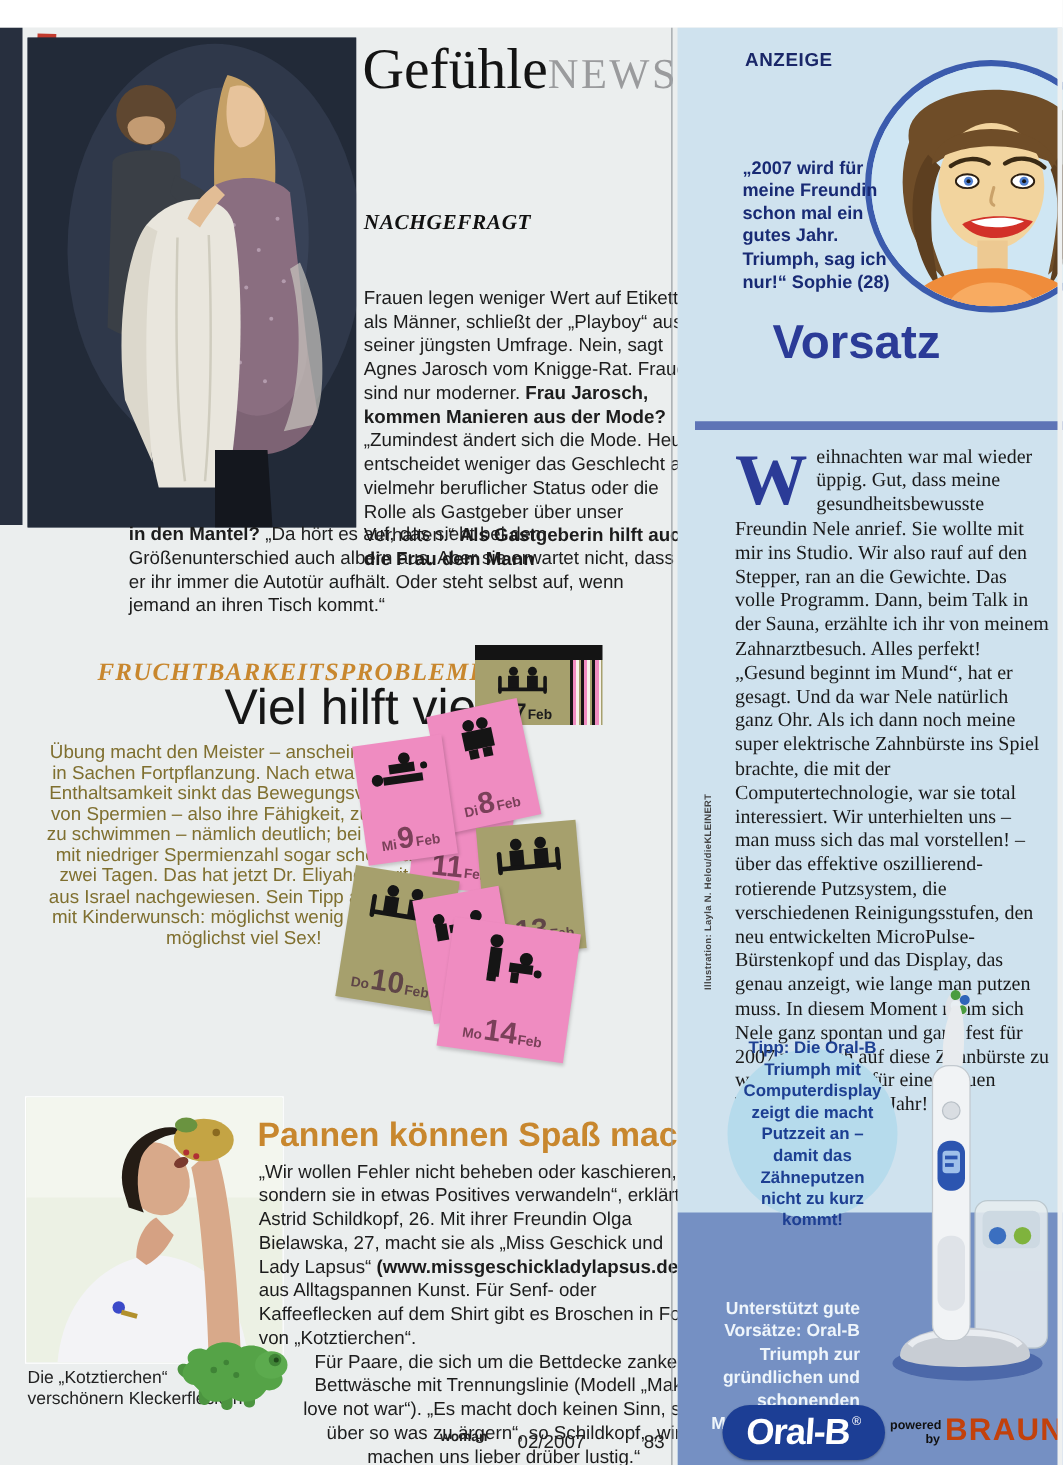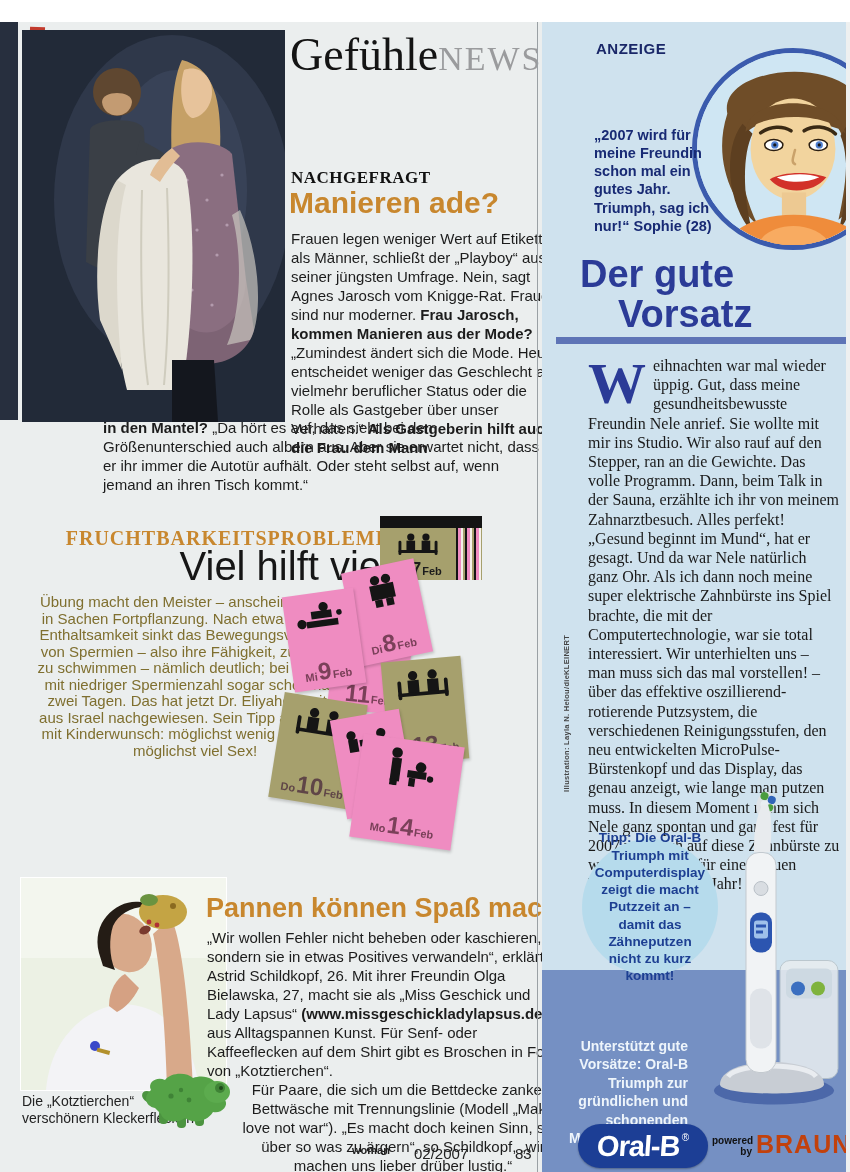--- a/index.html
+++ b/index.html
@@ -8,21 +8,21 @@
   .abs{position:absolute;}
   .sans{font-family:"Liberation Sans",sans-serif;}
 
   
   .edge-strip{left:0;top:0;width:18px;height:398px;background:#272f3e;}
   .regmark{left:30px;top:5px;width:15px;height:4px;background:#c23b2e;transform:rotate(2deg);}
   .main-photo{left:22px;top:8px;width:263px;height:392px;background:#232b3a;}
   .page-title{left:290px;top:10px;white-space:nowrap;}
   .page-title .t1{font:400 46px/1 "Liberation Serif",serif;color:#141414;}
   .page-title .t2{font:400 34px/1 "Liberation Serif",serif;color:#9a9b9d;letter-spacing:2px;}
-  .kicker{font-family:"Liberation Serif",serif;font-weight:bold;color:#111;letter-spacing:.5px;}
+  .kicker{font-family:"Liberation Serif",serif;font-weight:bold;color:#111;letter-spacing:.5px;font-style:italic;}
   .orange-head{font-weight:bold;color:#c8872e;}
   .bodytext{font-size:15px;line-height:19px;}
   .fert-body{font-size:15px;line-height:16.5px;color:#7f6f2f;text-align:center;}
   .caption{font-size:14px;line-height:17px;color:#222;}
 
   
   .stamp{display:flex;flex-direction:column;align-items:center;justify-content:space-between;
          padding:9px 4px 5px;box-sizing:border-box;box-shadow:1px 2px 3px rgba(0,0,0,.18);}
   .stamp.pink{background:#ef8cc1;}
   .stamp.olive{background:#a6a06d;}
@@ -108,21 +108,20 @@
       <path d="M150 118 C140 125 132 135 128 145 L138 152 C144 142 152 132 158 126Z" fill="#e2bd95"></path>
       <path d="M150 330 L150 392 L196 392 L192 330Z" fill="#14171e"></path>
     </svg>
   </div>
 
   <div class="abs page-title">
     <span class="t1">Gefühle</span><span class="t2">NEWS</span>
   </div>
 
   <div class="abs kicker" style="left:291px;top:146px;font-size:17px;">NACHGEFRAGT</div>
-  <div class="abs orange-head sans" style="left:289px;top:164px;font-size:30px;">Manieren ade?</div>
   <div class="abs bodytext" style="left:291px;top:207px;width:273px;">
     <span>Frauen legen weniger Wert auf Etikette als Männer, schließt der „Playboy“ aus seiner jüngsten Umfrage. Nein, sagt Agnes Jarosch vom Knigge-Rat. Frauen sind nur moderner.</span>
     <b>Frau Jarosch, kommen Manieren aus der Mode?</b>
     <span>„Zumindest ändert sich die Mode. Heute entscheidet weniger das Geschlecht als vielmehr beruflicher Status oder die Rolle als Gastgeber über unser Verhalten.“</span>
     <b>Als Gastgeberin hilft auch die Frau dem Mann</b>
   </div>
   <div class="abs bodytext" style="left:103px;top:396px;width:448px;">
     <b>in den Mantel?</b>
     <span>„Da hört es auf, das sieht bei dem Größenunterschied auch albern aus. Aber sie erwartet nicht, dass er ihr immer die Autotür aufhält. Oder steht selbst auf, wenn jemand an ihren Tisch kommt.“</span>
   </div>
@@ -336,21 +335,20 @@
         <path d="M79 123 C95 119 110 119 121 123 C108 129 88 129 79 123Z" fill="#fff"></path>
         <rect x="84" y="138" width="24" height="26" fill="#edc992"></rect>
         <path d="M28 190 C45 150 145 150 168 190Z" fill="#ef8c3b"></path>
         <path d="M60 190 C70 165 120 165 132 190Z" fill="#f8ab61"></path>
       </svg>
     </div>
 
     <div class="abs ad-quote" style="left:52px;top:104px;width:136px;">„2007 wird für meine Freundin schon mal ein gutes Jahr. Triumph, sag ich nur!“ Sophie (28)</div>
 
     <div class="abs ad-title" style="left:38px;top:232px;">
-      <div>Der gute</div>
       <div class="l2">Vorsatz</div>
     </div>
     <div class="abs ad-bar" style="left:14px;top:315px;right:0;"></div>
 
     <div class="abs ad-body" style="left:46px;top:334px;width:252px;">
       <p><span class="dropcap">W</span><span>eihnachten war mal wieder üppig. Gut, dass meine gesundheitsbewusste Freundin Nele anrief. Sie wollte mit mir ins Studio. Wir also rauf auf den Stepper, ran an die Gewichte. Das volle Programm. Dann, beim Talk in der Sauna, erzählte ich ihr von meinem Zahnarztbesuch. Alles perfekt!</span></p>
       <p>„Gesund beginnt im Mund“, hat er gesagt. Und da war Nele natürlich ganz Ohr. Als ich dann noch meine super elektrische Zahnbürste ins Spiel brachte, die mit der Computertechnologie, war sie total interessiert. Wir unterhielten uns – man muss sich das mal vorstellen! – über das effektive oszillierend-rotierende Putzsystem, die verschiedenen Reinigungsstufen, den neu entwickelten MicroPulse-Bürstenkopf und das Display, das genau anzeigt, wie lange man putzen muss. In diesem Moment nahm sich Nele ganz spontan und ganz fest für 2007 vor, auch auf diese Zahnbürste zu wechseln. Quasi für einen neuen Triumph im neuen Jahr!</p>
     </div>
 
     <div class="abs credit" style="left:20px;top:592px;height:178px;">Illustration: Layla N. Helou/dieKLEINERT</div>

